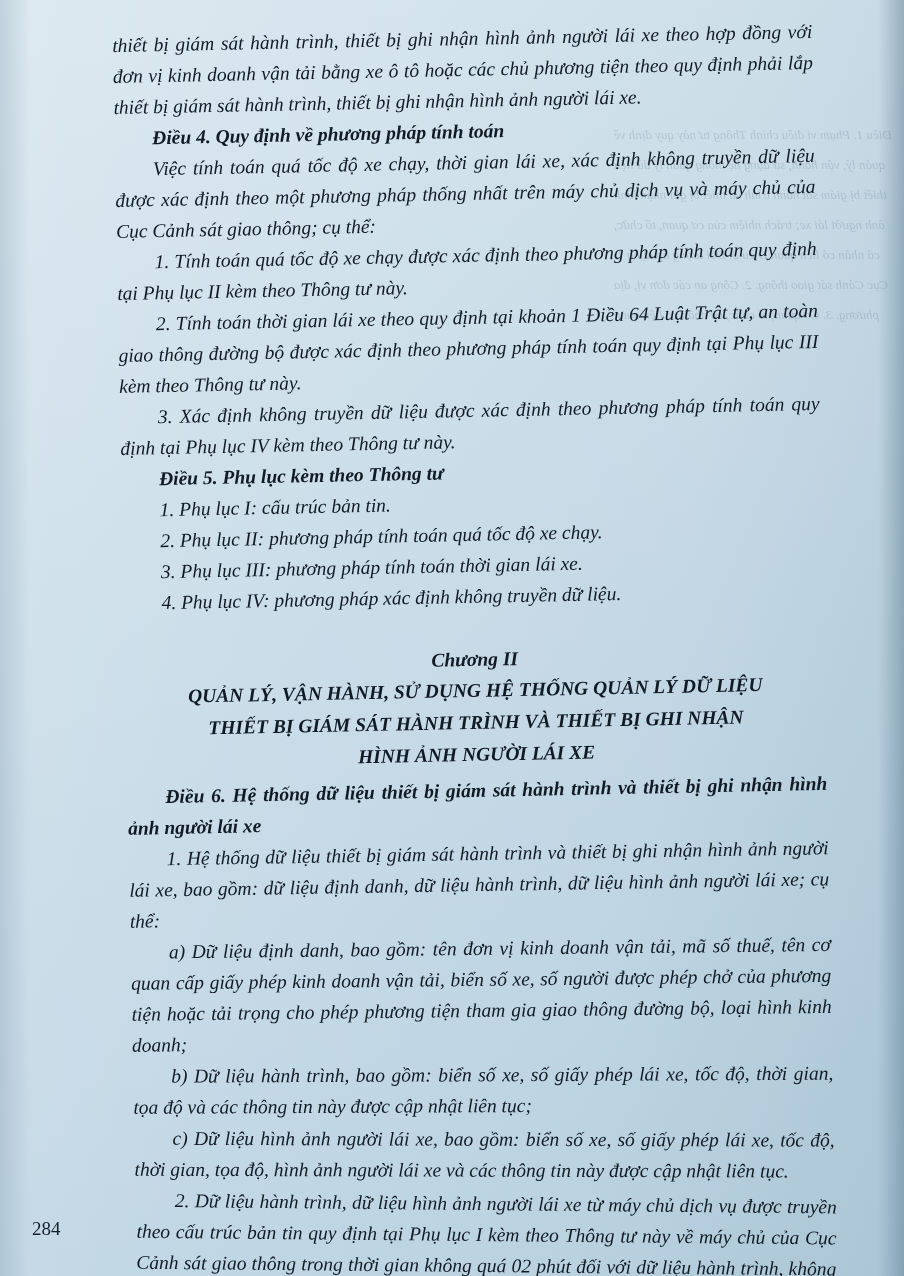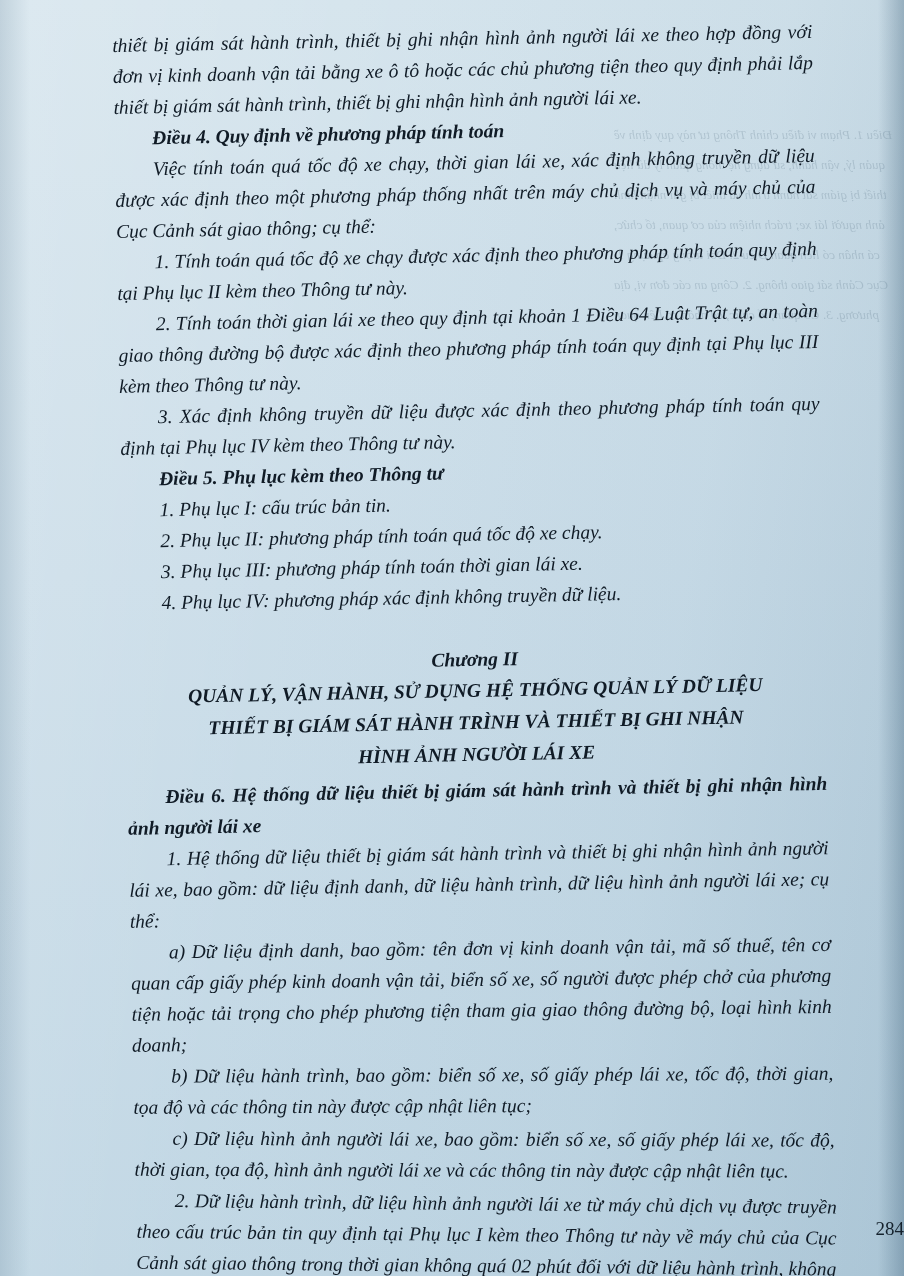--- a/index.html
+++ b/index.html
@@ -101,25 +101,26 @@
     line-height: 32px;
   }
   .gap-sm { height: 4px; }
   .gap-md { height: 10px; }
 
   .pagenum {
     position: absolute;
     left: 0;
     right: 0;
     bottom: 36px;
-    text-align: right;
+    text-align: left;
     font-size: 19px;
     font-style: normal;
     color: #14212c;
     font-family: "Liberation Serif", serif;
+    padding-left: 32px;
   }
   
   .r1 { transform: rotate(0.2deg); }
   .r2 { transform: rotate(0.5deg); }
   .r3 { transform: rotate(0.9deg); }
   .r4 { transform: rotate(1.3deg); }
   .r5 { transform: rotate(1.7deg); }
   .blk { transform-origin: left center; }
 </style>
 </head>

